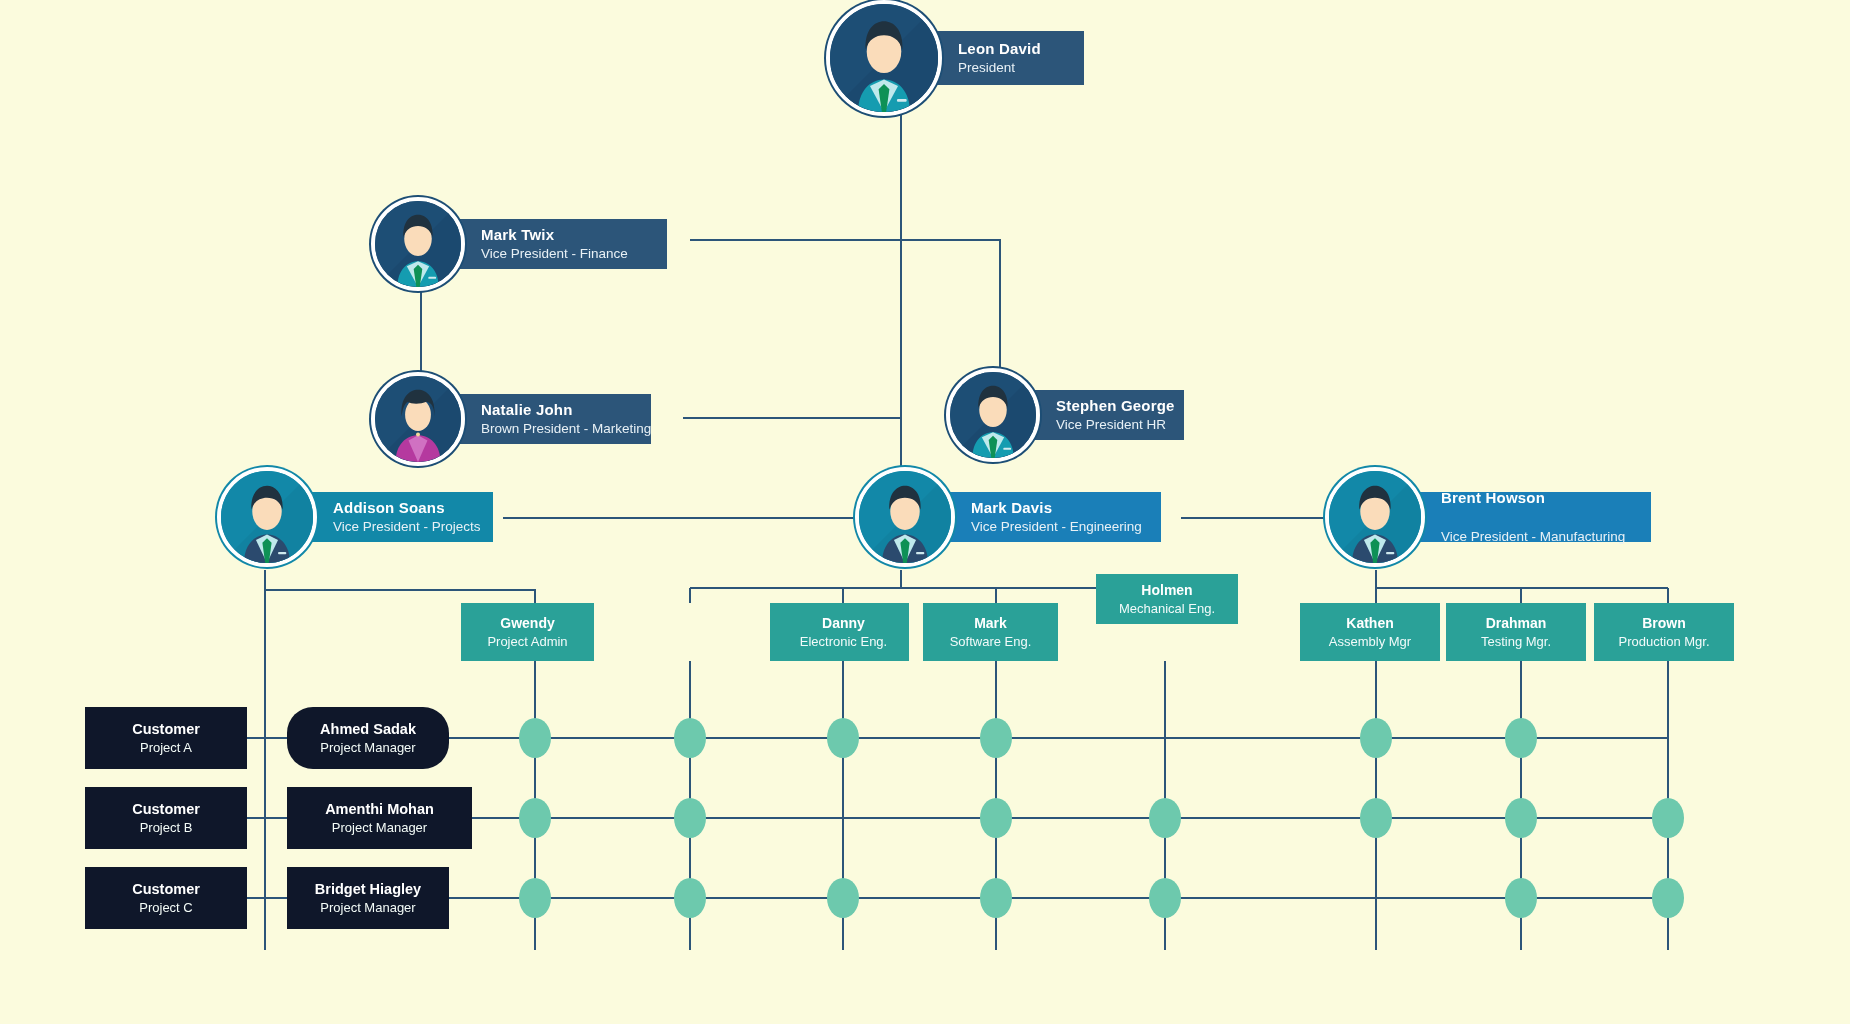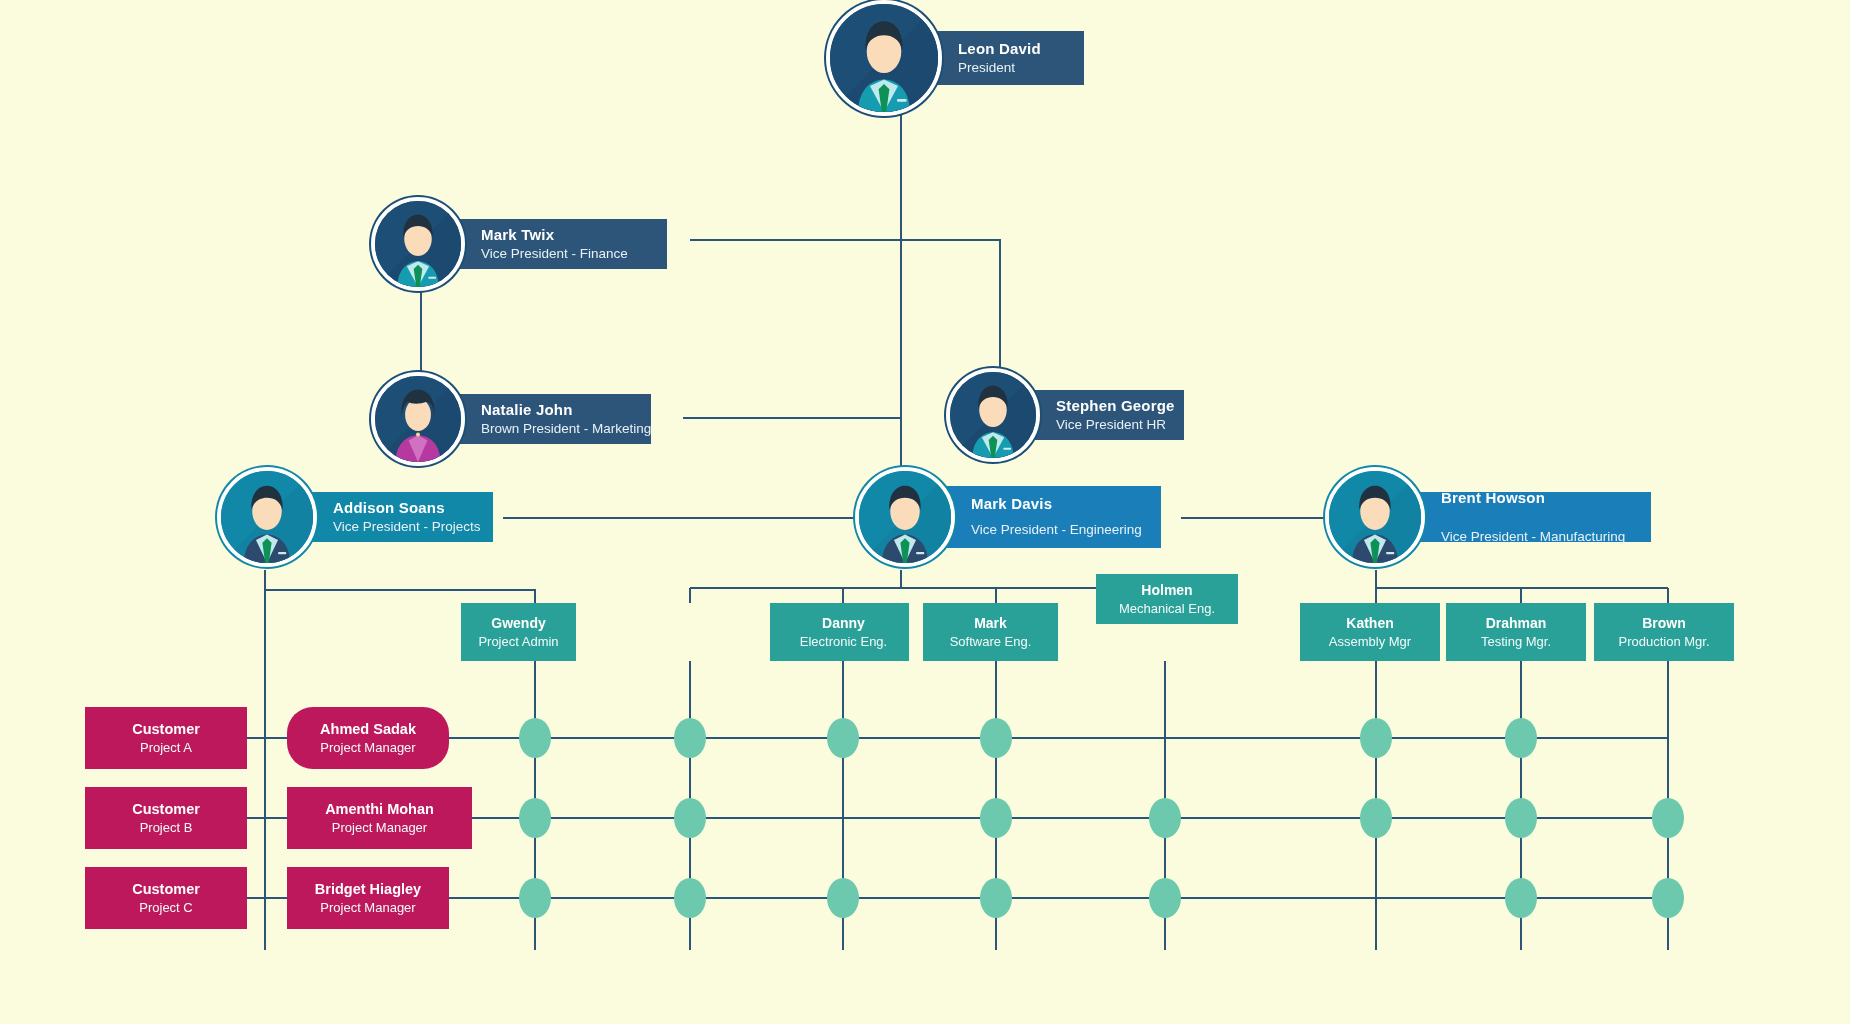--- a/index.html
+++ b/index.html
@@ -93,21 +93,21 @@
     white-space: nowrap;
   }
   .rolebox .rsub {
     color: #f2fbfa;
     font-size: 13px;
     line-height: 1.35;
     white-space: nowrap;
   }
   
   .greenbox {
-    background: #be185d;
+    background: #0f172a;
     display: flex;
     flex-direction: column;
     align-items: center;
     justify-content: center;
     text-align: center;
     z-index: 2;
   }
   .greenbox .gname {
     color: #ffffff;
     font-weight: bold;
@@ -290,21 +290,21 @@
         <rect width="100" height="100" fill="#1288a8"></rect>
         <path d="M0 100 L100 0 L100 100 Z" fill="#0f7b99" opacity=".5"></path>
         <path d="M25 100 c0-20 12-31 25-31 s25 11 25 31 z" fill="#2b4a6e"></path>
         <path d="M50 69 l-12 6 12 25 12-25 z" fill="#bfe9ec"></path>
         <path d="M50 73 l-5 5 3 22 4 0 3-22 z" fill="#0e9156"></path>
         <ellipse cx="50" cy="44" rx="16" ry="20" fill="#fadcba"></ellipse>
         <path d="M33 42 c-1-18 8-26 17-26 s18 8 17 26 c-3-9-9-13-17-13 s-14 4-17 13 z" fill="#20323f"></path>
         <rect x="62" y="88" width="9" height="2.5" rx="1" fill="#cfe9ee"></rect>
       </svg>
     </div>
-    <div class="plate blue" style="width:220px; height:62px;justify-content:space-between;">
+    <div class="plate blue" style="width:220px; height:50px;">
       <span class="pname">Mark Davis</span>
       <span class="prole">Vice President - Engineering</span>
     </div>
   </div>
 
   <div class="node person" style="left:1325px; top:467px;">
     <div class="avatar teal" style="width:92px; height:92px;">
       <svg viewBox="0 0 100 100">
         <rect width="100" height="100" fill="#1288a8"></rect>
         <path d="M0 100 L100 0 L100 100 Z" fill="#0f7b99" opacity=".5"></path>
@@ -315,21 +315,21 @@
         <path d="M33 42 c-1-18 8-26 17-26 s18 8 17 26 c-3-9-9-13-17-13 s-14 4-17 13 z" fill="#20323f"></path>
         <rect x="62" y="88" width="9" height="2.5" rx="1" fill="#cfe9ee"></rect>
       </svg>
     </div>
     <div class="plate blue" style="width:240px; height:50px;gap:20px;">
       <span class="pname">Brent Howson</span>
       <span class="prole">Vice President - Manufacturing</span>
     </div>
   </div>
 
-  <div class="node rolebox" style="left:461px; top:603px; width:115px; height:58px;">
+  <div class="node rolebox" style="left:461px; top:603px; width:133px; height:58px;">
     <span class="rname">Gwendy</span>
     <span class="rsub">Project Admin</span>
   </div>
 
 
   <div class="node rolebox" style="left:770px; top:603px; width:139px; height:58px;padding-left:8px;">
     <span class="rname">Danny</span>
     <span class="rsub">Electronic Eng.</span>
   </div>
 

